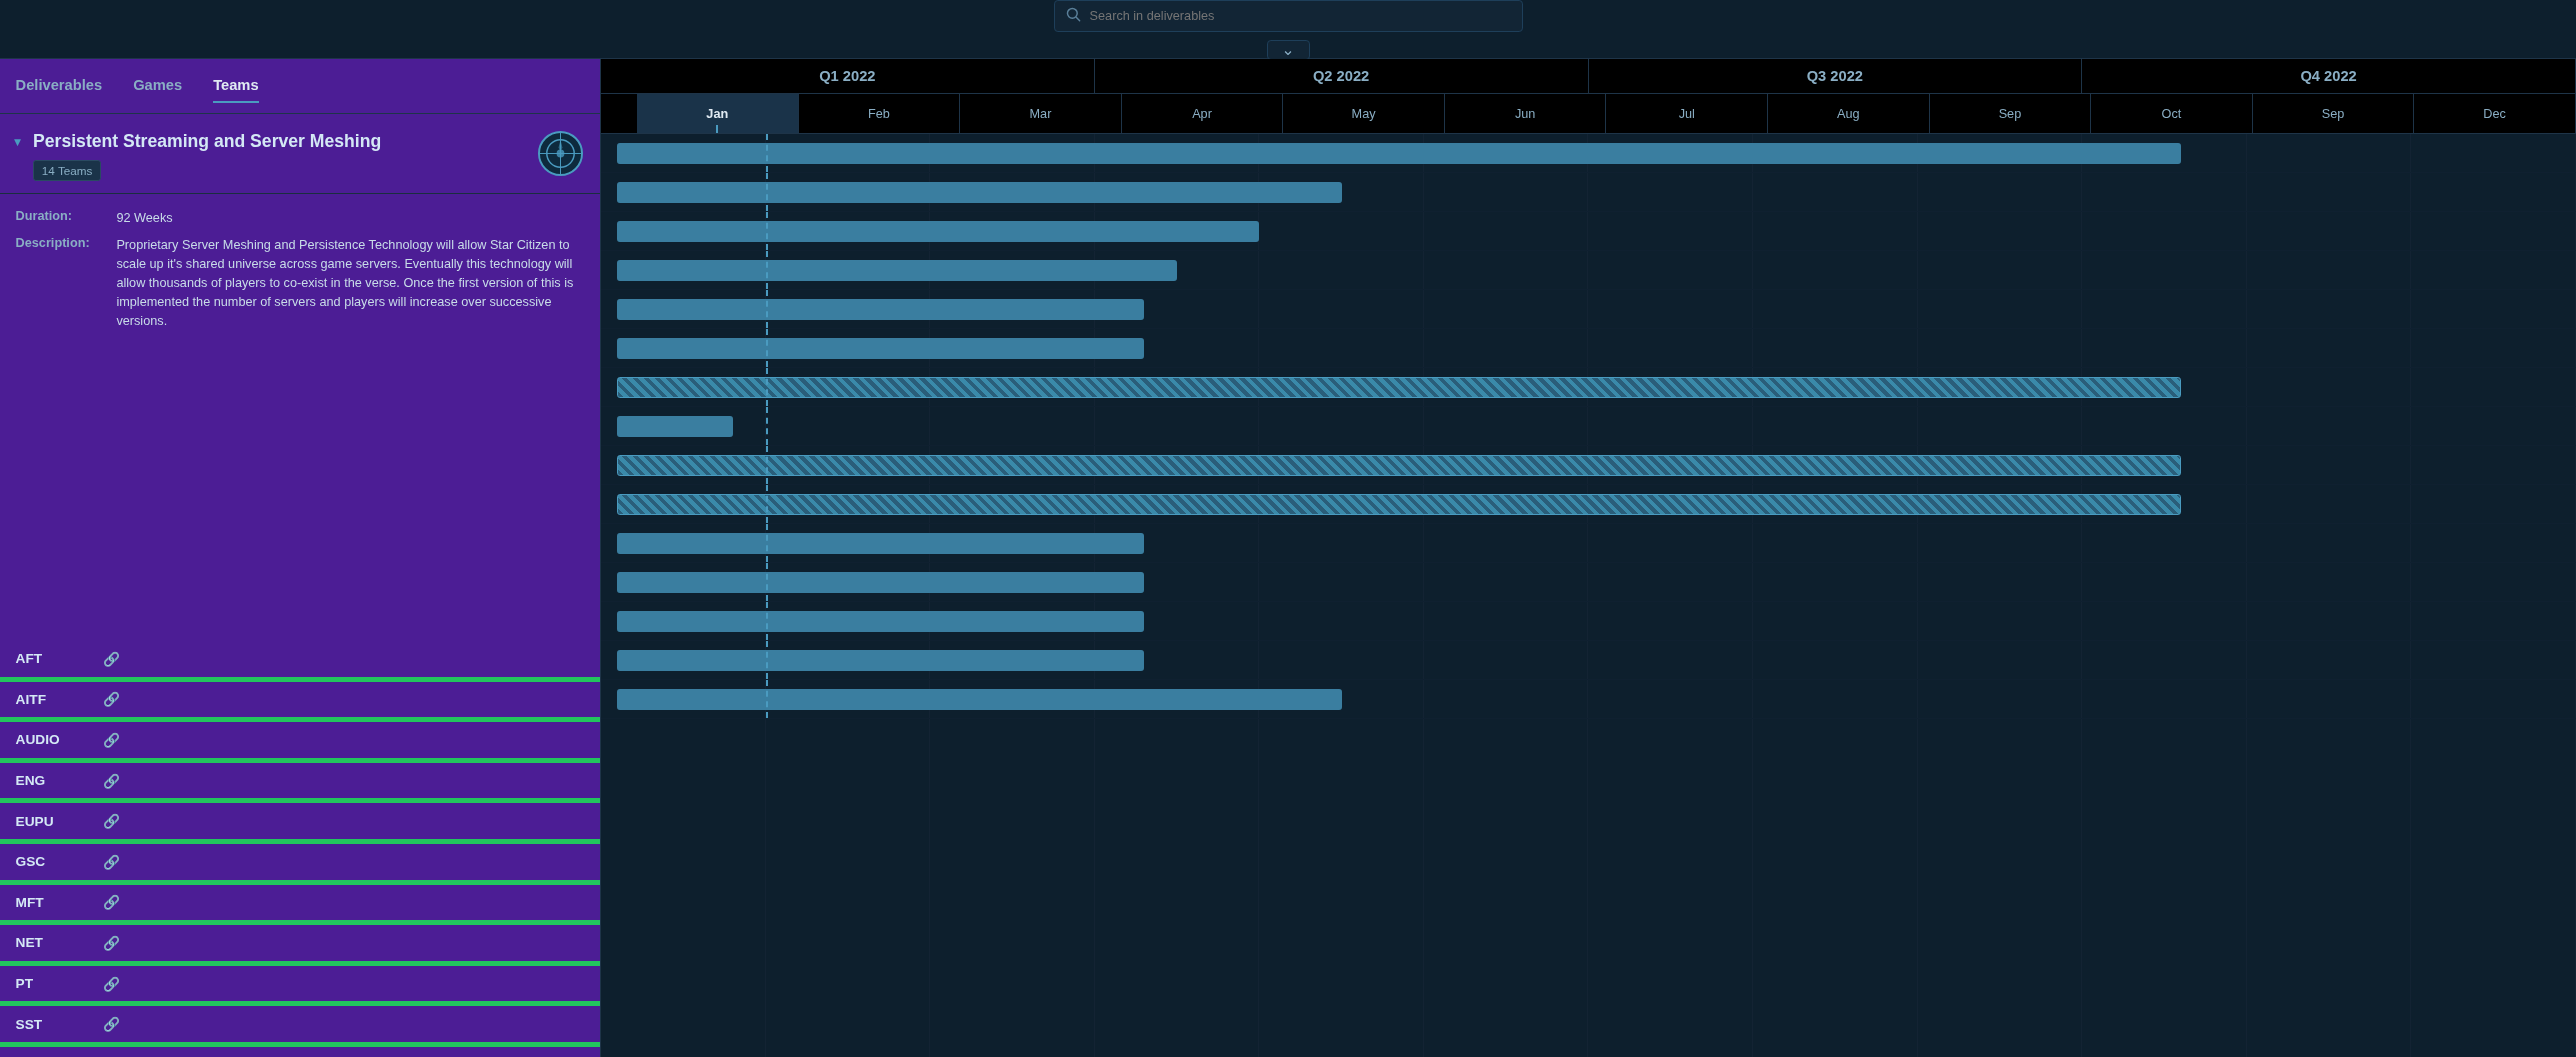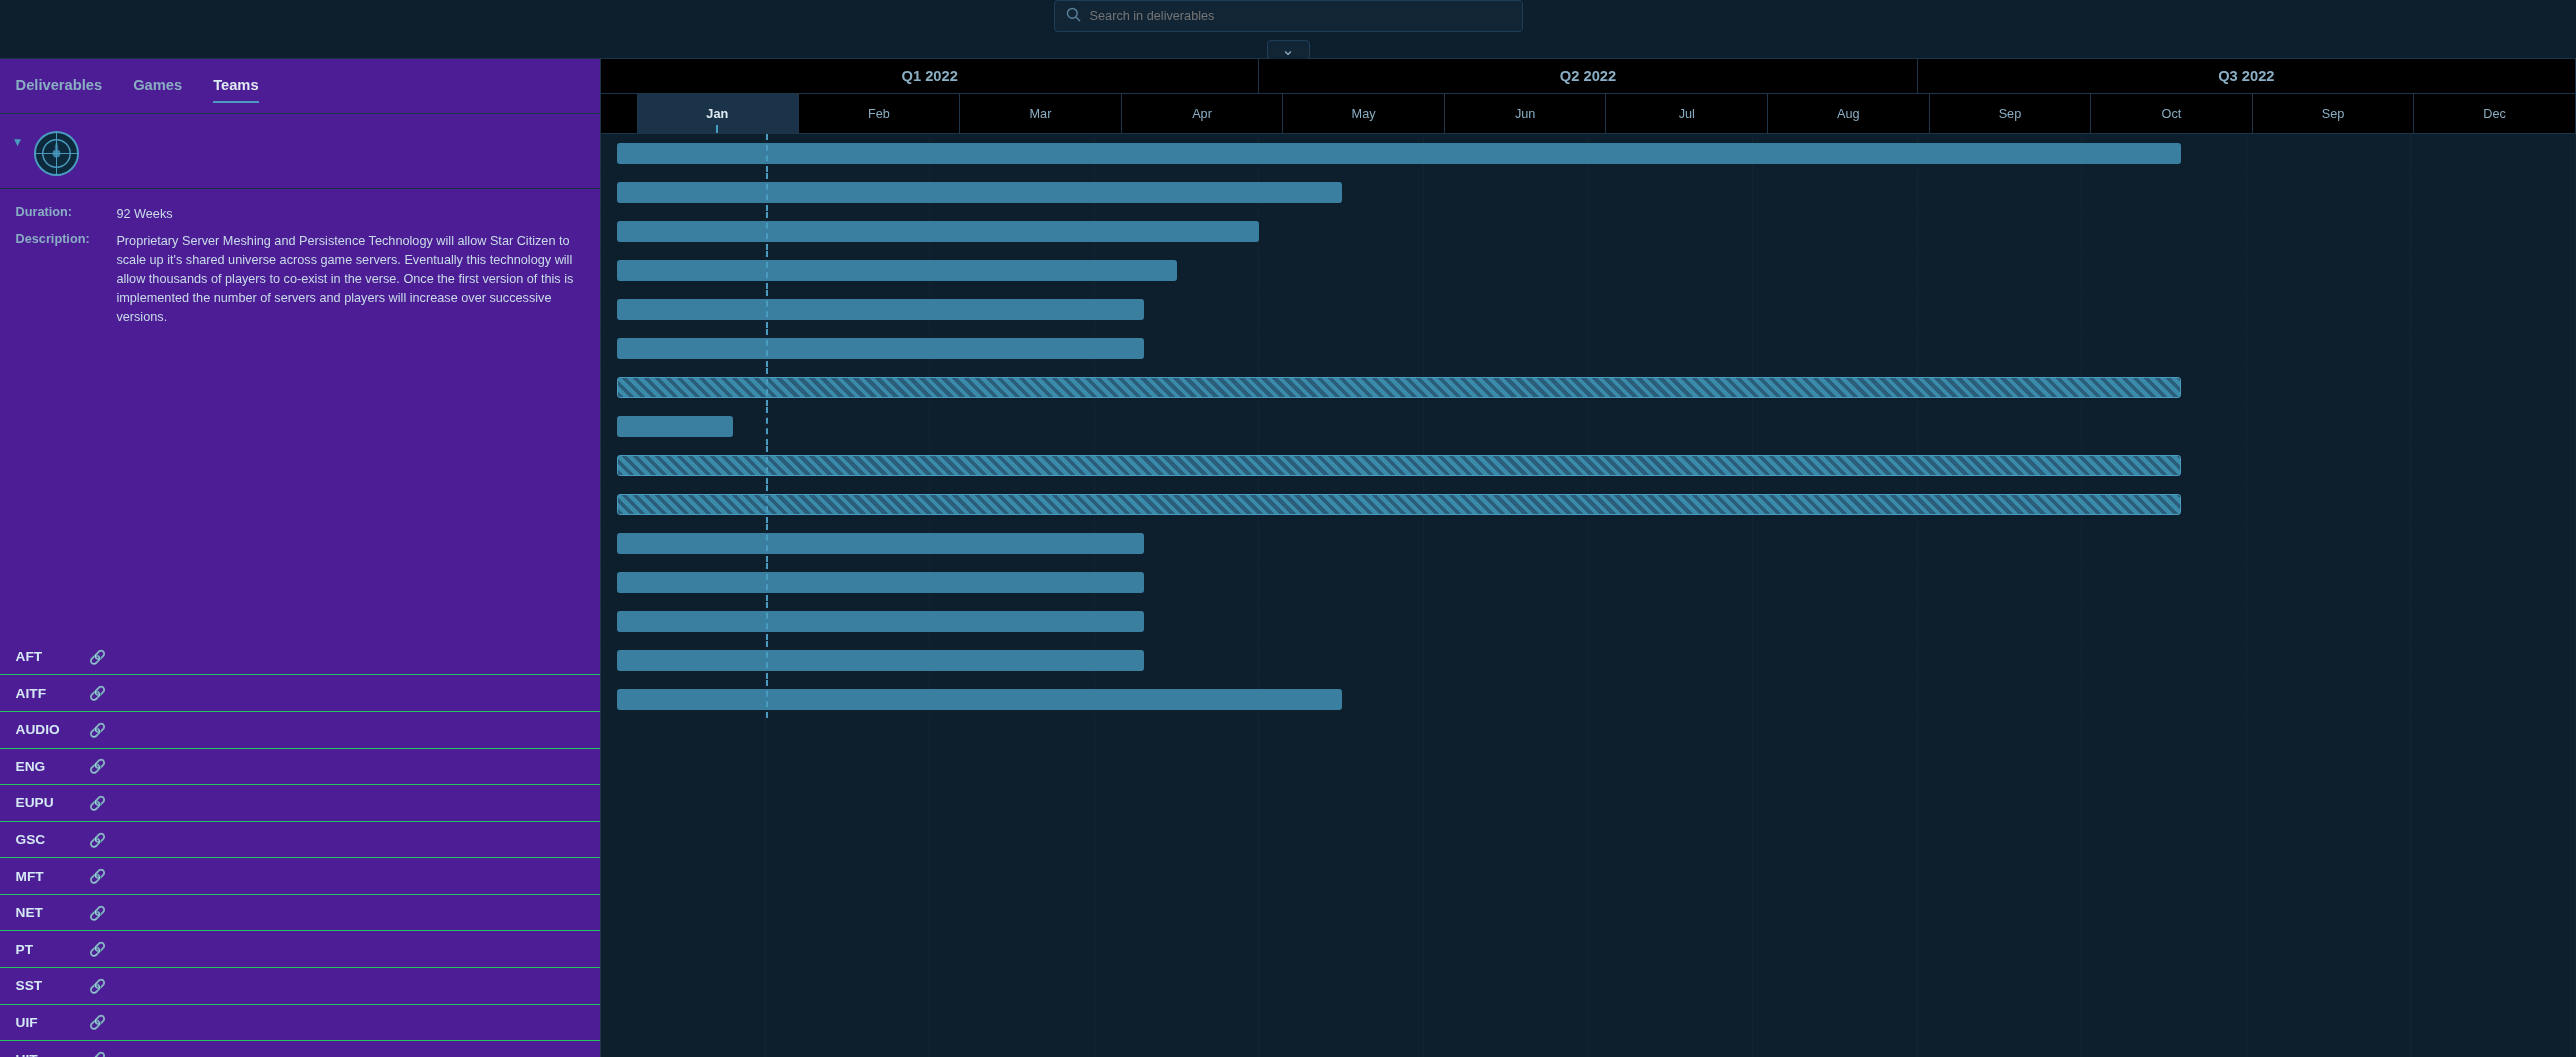--- a/index.html
+++ b/index.html
@@ -164,22 +164,22 @@
 
     
     .teams-list {
       flex: 1;
       overflow-y: auto;
     }
     .team-row {
       display: flex;
       align-items: center;
       padding: 9.8px 15.6px;
-      border-bottom: 1px solid #22c55e;
-      gap: 6px;
+      border-bottom: 5px solid #22c55e;
+      gap: 20px;
       cursor: pointer;
     }
     .team-name {
       font-size: 13.7px;
       color: #d4e8f5;
       font-weight: 600;
       min-width: 68px;
     }
     .link-icon {
       color: #4a9bc0;
@@ -341,20 +341,26 @@
       <div class="nav-tab">
         <span>Games</span>
       </div>
       <div class="nav-tab active">
         <span>Teams</span>
       </div>
     </div>
 
     <div class="project-item">
       <div class="project-chevron">▼</div>
+      <div class="project-info">
+        <div class="project-title">Persistent Streaming and Server Meshing</div>
+        <div class="project-teams-badge">
+          <span>14 Teams</span>
+        </div>
+      </div>
       <div class="project-logo">
         
         <svg viewBox="0 0 48 48" fill="none" xmlns="http://www.w3.org/2000/svg">
           <circle cx="24" cy="24" r="22" stroke="#4a9bc0" stroke-width="2" fill="#0d2a3d"></circle>
           <circle cx="24" cy="24" r="14" stroke="#4a9bc0" stroke-width="1.5" fill="none"></circle>
           <line x1="24" y1="2" x2="24" y2="46" stroke="#4a9bc0" stroke-width="1"></line>
           <line x1="2" y1="24" x2="46" y2="24" stroke="#4a9bc0" stroke-width="1"></line>
           <circle cx="24" cy="24" r="4" fill="#4a9bc0" opacity="0.8"></circle>
           <path d="M24 10 L26 18 L24 22 L22 18 Z" fill="#4a9bc0" opacity="0.6"></path>
         </svg>
@@ -424,20 +430,21 @@
       </div>
   </div>
 
   <div class="gantt-area">
 
     <div class="gantt-header" id="gantt-header">
     <div class="quarter-row">
           <div class="quarter-cell" style="flex: 3 1 0%;">Q1 2022</div>
           <div class="quarter-cell" style="flex: 3 1 0%;">Q2 2022</div>
           <div class="quarter-cell" style="flex: 3 1 0%;">Q3 2022</div>
+          <div class="quarter-cell" style="flex: 3 1 0%;">Q4 2022</div>
         </div>
         <div class="month-row">
           <div class="month-cell active" style="flex: 1 1 0%;">Jan</div>
           <div class="month-cell" style="flex: 1 1 0%;">Feb</div>
           <div class="month-cell" style="flex: 1 1 0%;">Mar</div>
           <div class="month-cell" style="flex: 1 1 0%;">Apr</div>
           <div class="month-cell" style="flex: 1 1 0%;">May</div>
           <div class="month-cell" style="flex: 1 1 0%; text-align: center;">Jun</div>
           <div class="month-cell" style="flex: 1 1 0%;">Jul</div>
           <div class="month-cell" style="flex: 1 1 0%;">Aug</div>

